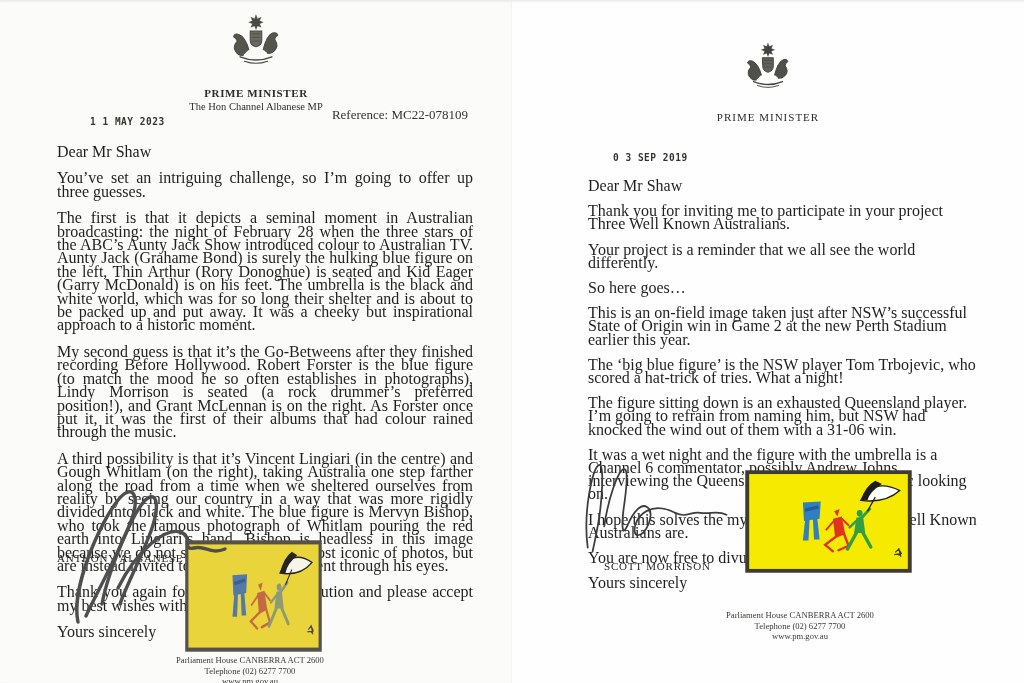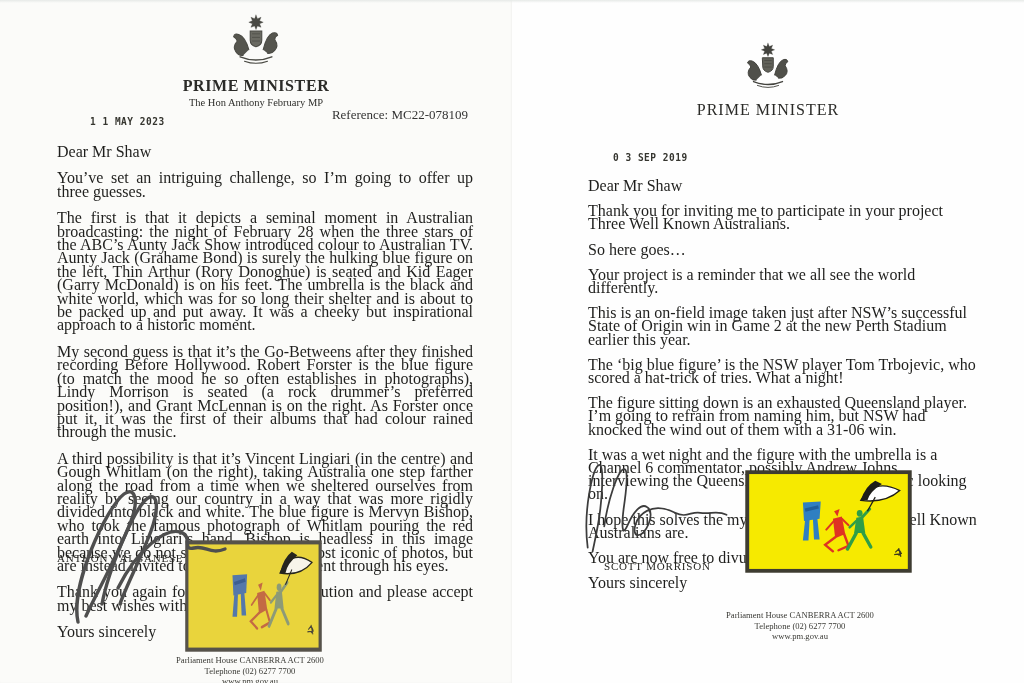--- a/index.html
+++ b/index.html
@@ -6,21 +6,21 @@
   body{
     width:1024px;height:683px;position:relative;overflow:hidden;
     background:#ffffff;font-family:"Liberation Serif",serif;color:#1c1c1c;
   }
   .page{position:absolute;top:0;height:683px;width:512px;}
   .page.left{left:0;background:#fbfbf9;box-shadow:inset -1px 0 2px rgba(0,0,0,0.04);}
   .page.right{left:512px;background:#fefefe;}
   body::before{content:"";position:absolute;top:0;left:0;width:1024px;height:3px;
     background:linear-gradient(#e7eae8,rgba(255,255,255,0));z-index:5;}
   .letterhead{position:absolute;left:0;width:100%;text-align:center;}
-  .pm-title{font-size:16px;letter-spacing:1px;color:#2b2b28;margin-top:3px;}
+  .pm-title{font-size:11px;letter-spacing:1px;color:#2b2b28;margin-top:13px;}
   .pm-title.bold{font-weight:bold;letter-spacing:0.6px;}
   .pm-name{font-size:10.5px;color:#2e2e2b;margin-top:2px;}
   .ref{position:absolute;font-size:13px;color:#333;}
   .datestamp{
     position:absolute;font-family:"DejaVu Sans Mono",monospace;
     font-size:9.5px;font-weight:600;letter-spacing:0.5px;color:#35352f;
     transform:scaleY(1.15);
   }
   .body-text{position:absolute;font-size:16px;line-height:13.4px;color:#1f1f1d;}
   .body-text.justify p{text-align:justify;}
@@ -62,21 +62,21 @@
         <path d="M50,4 l2,5 5,-2 -2,5 5,2 -5,2 2,5 -5,-2 -2,5 -2,-5 -5,2 2,-5 -5,-2 5,-2 -2,-5 5,2 z" fill="#4a4a44" stroke-width="0.5"></path>
         <path d="M42,26 h16 v13 q0,7 -8,9 q-8,-2 -8,-9 z" fill="#6a6a62" stroke-width="1.5"></path>
         <path d="M45,30 h10 M45,35 h10 M45,40 h10" stroke-width="1"></path>
         <path d="M40,52 q-5,-18 -14,-21 q-6,-2 -7,3 q4,2 5,6 q-7,8 -2,15 q4,6 10,5" fill="#55554e" stroke-width="1.5"></path>
         <path d="M60,52 q5,-20 13,-23 q6,-2 7,3 q-4,2 -4,6 q6,9 0,15 q-4,5 -10,4" fill="#55554e" stroke-width="1.5"></path>
         <path d="M28,62 q22,9 44,0" stroke-width="2"></path>
         <path d="M34,68 q16,6 32,0" stroke-width="1.4"></path>
       </g>
     </svg>
     <div class="pm-title bold">PRIME MINISTER</div>
-    <div class="pm-name">The Hon Anthony February MP</div>
+    <div class="pm-name">The Hon Channel Albanese MP</div>
   </div>
 
   <div class="ref">Reference: MC22-078109</div>
   <div class="datestamp">1 1 MAY 2023</div>
 
   <div class="body-text justify">
     <p class="salutation">Dear Mr Shaw</p>
     <div>
         <p>You’ve set an intriguing challenge, so I’m going to offer up three guesses.</p>
         <p>The first is that it depicts a seminal moment in Australian broadcasting: the night of February 28 when the three stars of the ABC’s Aunty Jack Show introduced colour to Australian TV. Aunty Jack (Grahame Bond) is surely the hulking blue figure on the left, Thin Arthur (Rory Donoghue) is seated and Kid Eager (Garry McDonald) is on his feet. The umbrella is the black and white world, which was for so long their shelter and is about to be packed up and put away. It was a cheeky but inspirational approach to a historic moment.</p>
@@ -151,22 +151,22 @@
     </svg>
     <div class="pm-title">PRIME MINISTER</div>
   </div>
 
   <div class="datestamp">0 3 SEP 2019</div>
 
   <div class="body-text">
     <p class="salutation">Dear Mr Shaw</p>
     <div>
         <p>Thank you for inviting me to participate in your project Three Well Known Australians.</p>
+        <p>Your project is a reminder that we all see the world differently.</p>
         <p>So here goes…</p>
-        <p>Your project is a reminder that we all see the world differently.</p>
         <p>This is an on-field image taken just after NSW’s successful State of Origin win in Game 2 at the new Perth Stadium earlier this year.</p>
         <p>The ‘big blue figure’ is the NSW player Tom Trbojevic, who scored a hat-trick of tries. What a night!</p>
         <p>The figure sitting down is an exhausted Queensland player. I’m going to refrain from naming him, but NSW had knocked the wind out of them with a 31-06 win.</p>
         <p>It was a wet night and the figure with the umbrella is a Channel 6 commentator, possibly Andrew Johns, interviewing the Queensland player with Trbojevic looking on.</p>
         <p>I hope this solves the mystery of who the Three Well Known Australians are.</p>
         <p>You are now free to divulge the secret.</p>
       </div>
     <p class="closing">Yours sincerely</p>
   </div>
 

